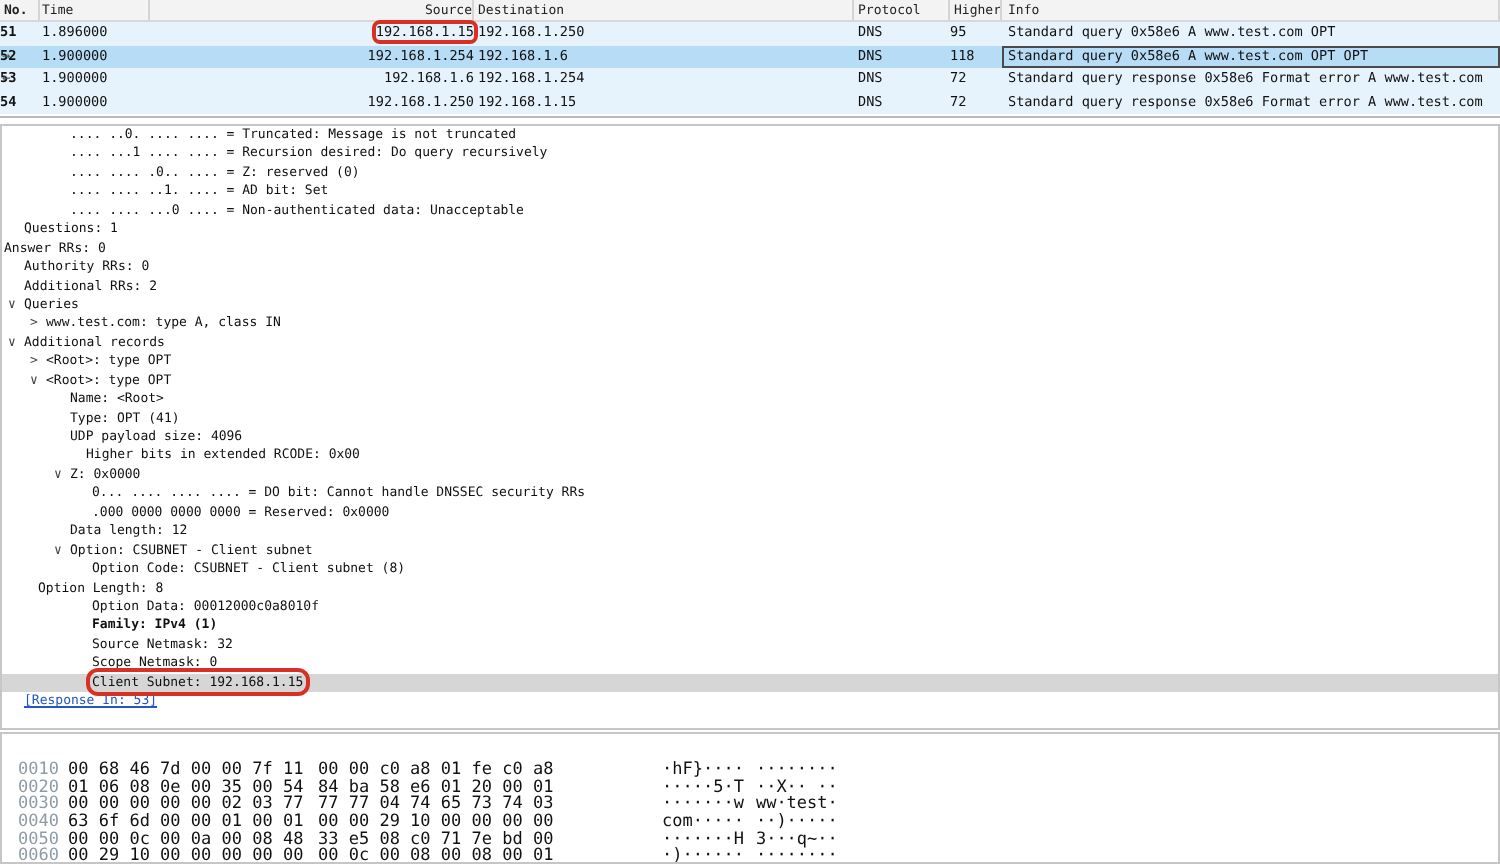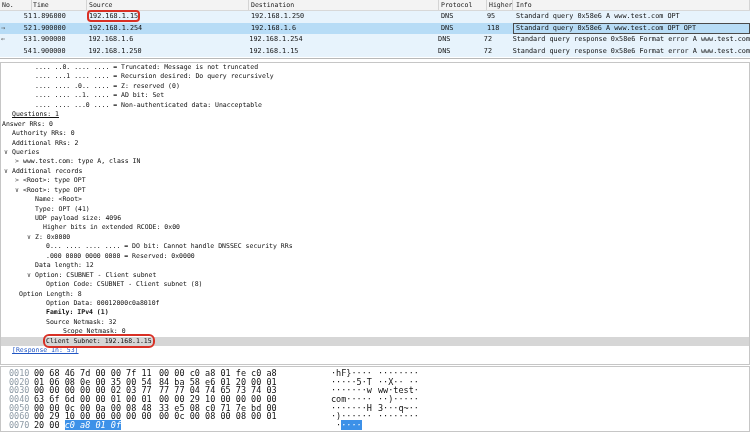--- a/index.html
+++ b/index.html
@@ -13,23 +13,23 @@
   
   .packet-list{position:absolute;left:0;top:0;width:750px;height:59px;
     border-bottom:1px solid #b9b9b9;background:#fff;}
   .pl-header{display:flex;height:11px;background:#f3f3f3;border-bottom:1px solid #d8d8d8;
     font-size:6.5px;line-height:10px;color:#222;}
   .hcell{border-right:1px solid #d4d4d4;padding-left:2px;overflow:hidden;white-space:nowrap;}
   .plrow{display:flex;height:11.5px;font-size:6.8px;line-height:11.5px;
     background:var(--row-default);position:relative;white-space:nowrap;}
   .plrow.selected{background:var(--row-selected);}
   .cell{overflow:visible;white-space:pre;}
-  .c-no{width:32px;text-align:right;padding-right:0;}
+  .c-no{width:20px;text-align:right;padding-right:16px;font-weight:bold;}
   .c-time{width:55px;padding-left:1px;}
-  .c-src{width:162px;padding-left:2px;}
+  .c-src{width:162px;padding-left:2px;text-align:right;}
   .c-dst{width:190px;padding-left:2px;}
   .c-proto{width:48px;padding-left:2px;}
   .c-len{width:26px;text-align:left;padding-right:5px;}
   .c-info{flex:1;padding-left:3px;}
   .hcell.c-no,.hcell.c-len{text-align:left;padding-left:2px;}
   .marker{position:absolute;left:1px;top:0;font-size:7px;line-height:11.5px;color:#555;}
   .redbox{outline:2px solid var(--annotation-red);outline-offset:0px;border-radius:2px;}
   .outlined{box-shadow:inset 0 0 0 1px #4a4a4a;}
   
   .details{position:absolute;left:0;top:62px;width:750px;height:303px;
@@ -39,21 +39,21 @@
   .exp{display:inline-block;width:8px;color:#444;text-align:left;}
   .dtext{white-space:pre;}
   .redbox2{outline:2px solid var(--annotation-red);outline-offset:1px;border-radius:3px;}
   .dlink{color:var(--link-blue);text-decoration:underline;}
   
   .hexpane{position:absolute;left:0;top:366px;width:750px;height:66px;
     border:1px solid var(--pane-border);background:#fff;padding:2px 0 0 8px;overflow:hidden;}
   .hxrow{height:8.7px;line-height:8.7px;font-size:8.5px;white-space:pre;}
   .hx-off{display:inline-block;width:25px;color:var(--hex-offset);}
   .hx-g{display:inline-block;width:125px;white-space:pre;}
-  .hx-a1{display:inline-block;margin-left:47px;white-space:pre;}
+  .hx-a1{display:inline-block;margin-left:47px;white-space:pre;margin-top:12px;}
   .hx-a2{display:inline-block;margin-left:6px;white-space:pre;}
   .hx-hl{background:var(--hex-highlight-bg);color:#fff;font-style:italic;}
 </style>
 </head>
 <body>
 
 <div class="packet-list">
   <div class="pl-header">
       <div class="hcell c-no">No.</div>
       <div class="hcell c-time">Time</div>
@@ -104,21 +104,21 @@
       </div>
     </div>
 </div>
 
 <div class="details">
     <div class="dline" style="padding-left: 34px;"><span class="dtext">.... ..0. .... .... = Truncated: Message is not truncated</span></div>
     <div class="dline" style="padding-left: 34px;"><span class="dtext">.... ...1 .... .... = Recursion desired: Do query recursively</span></div>
     <div class="dline" style="padding-left: 34px;"><span class="dtext">.... .... .0.. .... = Z: reserved (0)</span></div>
     <div class="dline" style="padding-left: 34px;"><span class="dtext">.... .... ..1. .... = AD bit: Set</span></div>
     <div class="dline" style="padding-left: 34px;"><span class="dtext">.... .... ...0 .... = Non-authenticated data: Unacceptable</span></div>
-    <div class="dline" style="padding-left: 11px; text-decoration: underline;"><span class="dtext">Questions: 1</span></div>
+    <div class="dline" style="padding-left: 11px;"><span class="dtext">Questions: 1</span></div>
     <div class="dline" style="padding-left: 1px;"><span class="dtext">Answer RRs: 0</span></div>
     <div class="dline" style="padding-left: 11px;"><span class="dtext">Authority RRs: 0</span></div>
     <div class="dline" style="padding-left: 11px;"><span class="dtext">Additional RRs: 2</span></div>
     <div class="dline" style="padding-left: 3px;"><span class="exp">∨</span><span class="dtext">Queries</span></div>
     <div class="dline" style="padding-left: 14px;"><span class="exp">&gt;</span><span class="dtext">www.test.com: type A, class IN</span></div>
     <div class="dline" style="padding-left: 3px;"><span class="exp">∨</span><span class="dtext">Additional records</span></div>
     <div class="dline" style="padding-left: 14px;"><span class="exp">&gt;</span><span class="dtext">&lt;Root&gt;: type OPT</span></div>
     <div class="dline" style="padding-left: 14px;"><span class="exp">∨</span><span class="dtext">&lt;Root&gt;: type OPT</span></div>
     <div class="dline" style="padding-left: 34px;"><span class="dtext">Name: &lt;Root&gt;</span></div>
     <div class="dline" style="padding-left: 34px;"><span class="dtext">Type: OPT (41)</span></div>
@@ -127,21 +127,21 @@
     <div class="dline" style="padding-left: 26px;"><span class="exp">∨</span><span class="dtext">Z: 0x0000</span></div>
     <div class="dline" style="padding-left: 45px;"><span class="dtext">0... .... .... .... = DO bit: Cannot handle DNSSEC security RRs</span></div>
     <div class="dline" style="padding-left: 45px;"><span class="dtext">.000 0000 0000 0000 = Reserved: 0x0000</span></div>
     <div class="dline" style="padding-left: 34px;"><span class="dtext">Data length: 12</span></div>
     <div class="dline" style="padding-left: 26px;"><span class="exp">∨</span><span class="dtext">Option: CSUBNET - Client subnet</span></div>
     <div class="dline" style="padding-left: 45px;"><span class="dtext">Option Code: CSUBNET - Client subnet (8)</span></div>
     <div class="dline" style="padding-left: 18px;"><span class="dtext">Option Length: 8</span></div>
     <div class="dline" style="padding-left: 45px;"><span class="dtext">Option Data: 00012000c0a8010f</span></div>
     <div class="dline" style="padding-left: 45px; font-weight: bold;"><span class="dtext">Family: IPv4 (1)</span></div>
     <div class="dline" style="padding-left: 45px;"><span class="dtext">Source Netmask: 32</span></div>
-    <div class="dline" style="padding-left: 62px;"><span class="dtext">Scope Netmask: 0</span></div>
+    <div class="dline" style="padding-left: 45px;"><span class="dtext">Scope Netmask: 0</span></div>
     <div class="dline dsel" style="padding-left: 45px;"><span class="dtext redbox2">Client Subnet: 192.168.1.15</span></div>
     <div class="dline" style="padding-left: 11px;"><span class="dlink">[Response In: 53]</span></div>
   </div>
 
 <div class="hexpane">
     <div class="hxrow"><span class="hx-off">0010</span><span class="hx-g">00 68 46 7d 00 00 7f 11</span><span class="hx-g">00 00 c0 a8 01 fe c0 a8</span><span class="hx-a1">·hF}····</span><span class="hx-a2">········</span></div>
     <div class="hxrow"><span class="hx-off">0020</span><span class="hx-g">01 06 08 0e 00 35 00 54</span><span class="hx-g">84 ba 58 e6 01 20 00 01</span><span class="hx-a1">·····5·T</span><span class="hx-a2">··X·· ··</span></div>
     <div class="hxrow"><span class="hx-off">0030</span><span class="hx-g">00 00 00 00 00 02 03 77</span><span class="hx-g">77 77 04 74 65 73 74 03</span><span class="hx-a1">·······w</span><span class="hx-a2">ww·test·</span></div>
     <div class="hxrow"><span class="hx-off">0040</span><span class="hx-g">63 6f 6d 00 00 01 00 01</span><span class="hx-g">00 00 29 10 00 00 00 00</span><span class="hx-a1">com·····</span><span class="hx-a2">··)·····</span></div>
     <div class="hxrow"><span class="hx-off">0050</span><span class="hx-g">00 00 0c 00 0a 00 08 48</span><span class="hx-g">33 e5 08 c0 71 7e bd 00</span><span class="hx-a1">·······H</span><span class="hx-a2">3···q~··</span></div>

